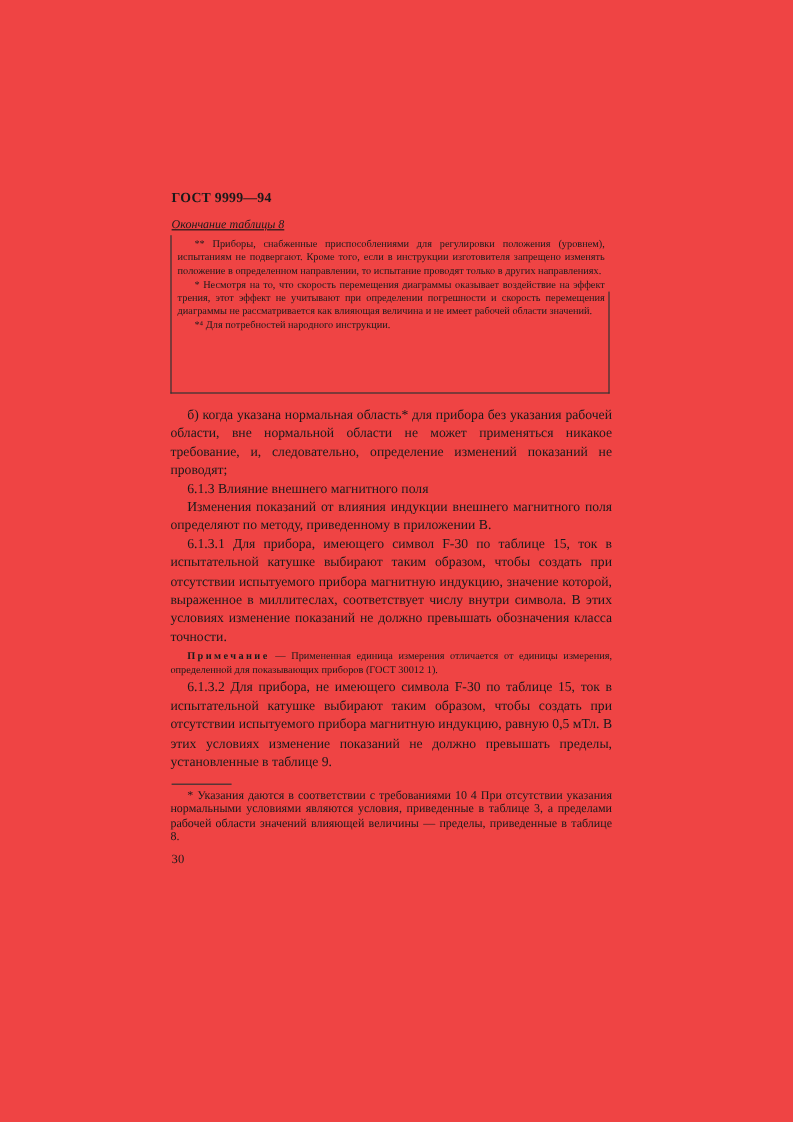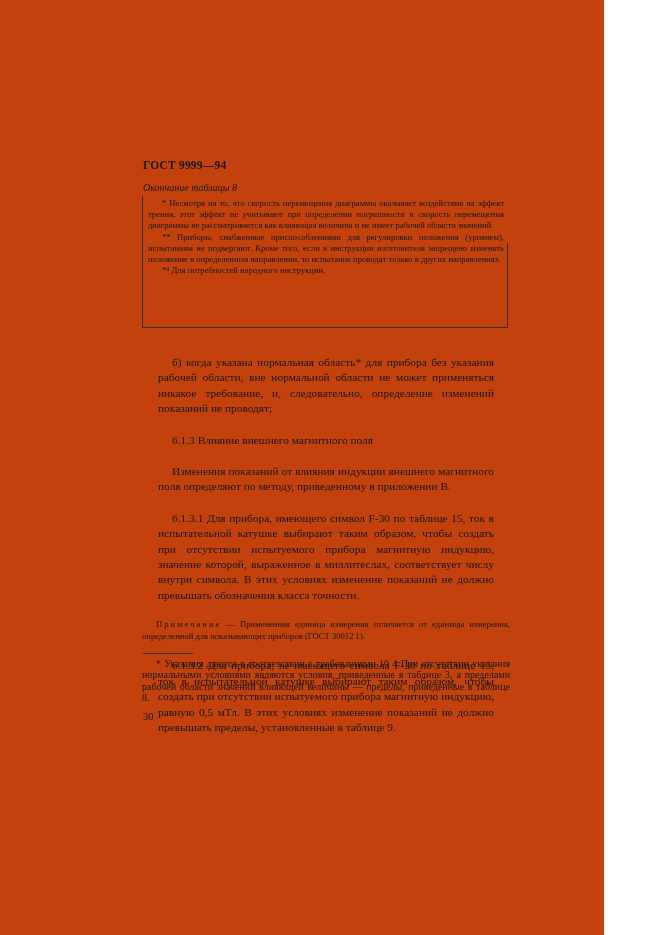--- a/index.html
+++ b/index.html
@@ -1,50 +1,50 @@
 <!DOCTYPE html>
 <html><head>
 <meta charset="utf-8">
 <style>
   html, body { margin: 0; padding: 0; background: #ffffff; }
   body { width: 661px; height: 935px; position: relative; overflow: hidden; font-family: "Liberation Serif", "DejaVu Serif", serif; color: #1a1a1a; }
-  .page { position: absolute; left: 0; top: 0; width: 604px; height: 935px; background: #c2410c; }
+  .page { position: absolute; left: 0; top: 0; width: 661px; height: 935px; background: #ef4444; }
   .header { position: absolute; left: 143px; top: 159px; font-size: 11.5px; font-weight: bold; letter-spacing: 0.2px; }
-  .table-caption { position: absolute; left: 143px; top: 182px; font-size: 10px; font-style: italic; }
+  .table-caption { position: absolute; left: 143px; top: 182px; font-size: 10px; font-style: italic; text-decoration: underline; }
   .note-box { position: absolute; left: 142px; top: 196px; width: 366px; height: 132px; }
   .note-box .bl { position: absolute; left: 0; top: 0; width: 1px; height: 132px; background: #333; }
   .note-box .br { position: absolute; right: 0; top: 47px; width: 1px; height: 85px; background: #333; }
   .note-box .bb { position: absolute; left: 0; bottom: 0; width: 366px; height: 1px; background: #333; }
   .note-text { position: absolute; left: 6px; top: 2px; width: 356px; font-size: 8.6px; line-height: 11.2px; text-align: justify; }
   .note-text p { margin: 0; text-indent: 14px; }
   .body-text { position: absolute; left: 142px; top: 339px; width: 368px; font-size: 11.4px; line-height: 15.4px; text-align: justify; }
-  .body-text p { margin: 16px; text-indent: 14px; }
+  .body-text p { margin: 0; text-indent: 14px; }
   .body-text p.remark { font-size: 8.6px; line-height: 11.5px; margin: 2px 0 2px 0; }
-  .spaced { letter-spacing: 2px; }
+  .spaced { letter-spacing: 2px; font-weight: bold; }
   .fn-rule { position: absolute; left: 143px; top: 653px; width: 50px; height: 1px; background: #333; }
   .footnote { position: absolute; left: 142px; top: 658px; width: 368px; font-size: 10px; line-height: 11.3px; text-align: justify; }
   .footnote p { margin: 0; text-indent: 14px; }
   .page-number { position: absolute; left: 143px; top: 711px; font-size: 10.5px; text-align: right; }
 </style>
 </head>
 <body>
 
 <div class="page">
 
   <div class="header">ГОСТ 9999—94</div>
 
   <div class="table-caption">Окончание таблицы 8</div>
 
   <div class="note-box">
     <div class="bl"></div>
     <div class="br"></div>
     <div class="bb"></div>
     <div class="note-text">
+      <p>** Приборы, снабженные приспособлениями для регулировки положения (уровнем), испытаниям не подвергают. Кроме того, если в инструкции изготовителя запрещено изменять положение в определенном направлении, то испытание проводят только в других направлениях.</p>
       <p>* Несмотря на то, что скорость перемещения диаграммы оказывает воздействие на эффект трения, этот эффект не учитывают при определении погрешности и скорость перемещения диаграммы не рассматривается как влияющая величина и не имеет рабочей области значений.</p>
-      <p>** Приборы, снабженные приспособлениями для регулировки положения (уровнем), испытаниям не подвергают. Кроме того, если в инструкции изготовителя запрещено изменять положение в определенном направлении, то испытание проводят только в других направлениях.</p>
       <p>*⁴ Для потребностей народного инструкции.</p>
     </div>
   </div>
 
   <div class="body-text">
     <p>б) когда указана нормальная область* для прибора без указания рабочей области, вне нормальной области не может применяться никакое требование, и, следовательно, определение изменений показаний не проводят;</p>
     <p>6.1.3 Влияние внешнего магнитного поля</p>
     <p>Изменения показаний от влияния индукции внешнего магнитного поля определяют по методу, приведенному в приложении В.</p>
     <p>6.1.3.1 Для прибора, имеющего символ F-30 по таблице 15, ток в испытательной катушке выбирают таким образом, чтобы создать при отсутствии испытуемого прибора магнитную индукцию, значение которой, выраженное в миллитеслах, соответствует числу внутри символа. В этих условиях изменение показаний не должно превышать обозначения класса точности.</p>
     <p class="remark"><span class="spaced">Примечание</span><span> — Примененная единица измерения отличается от единицы измерения, определенной для показывающих приборов (ГОСТ 30012 1).</span></p>

